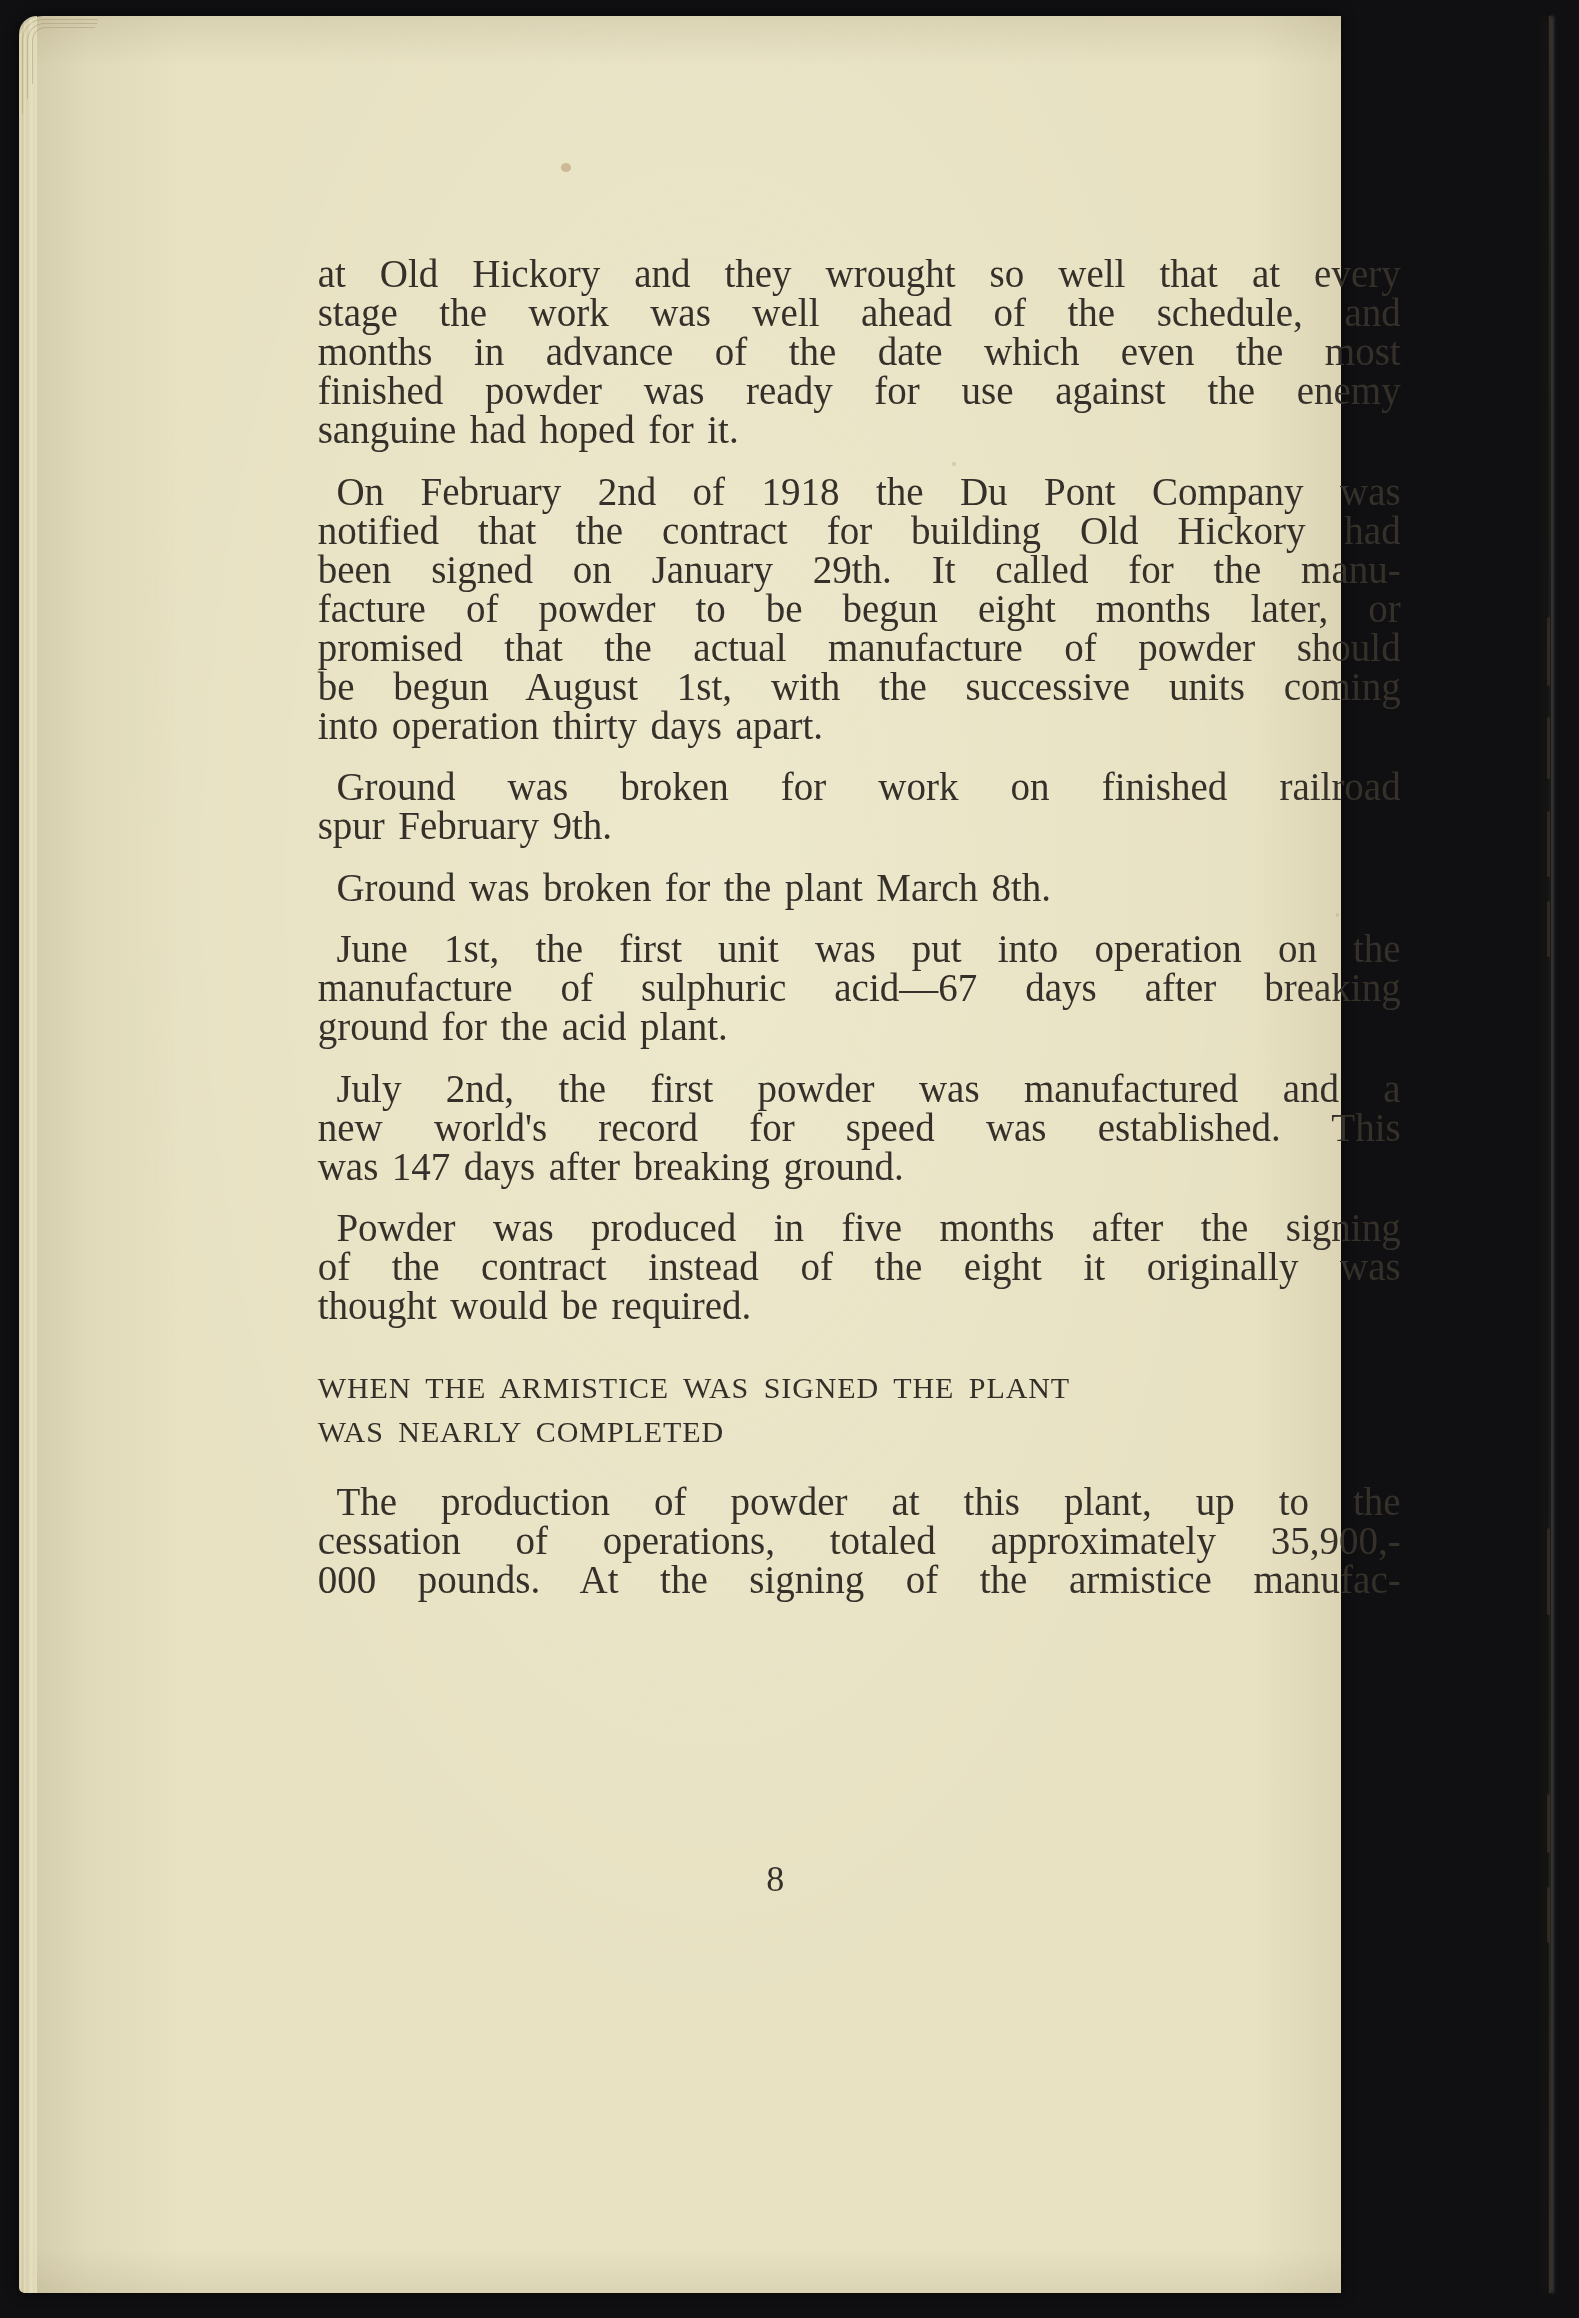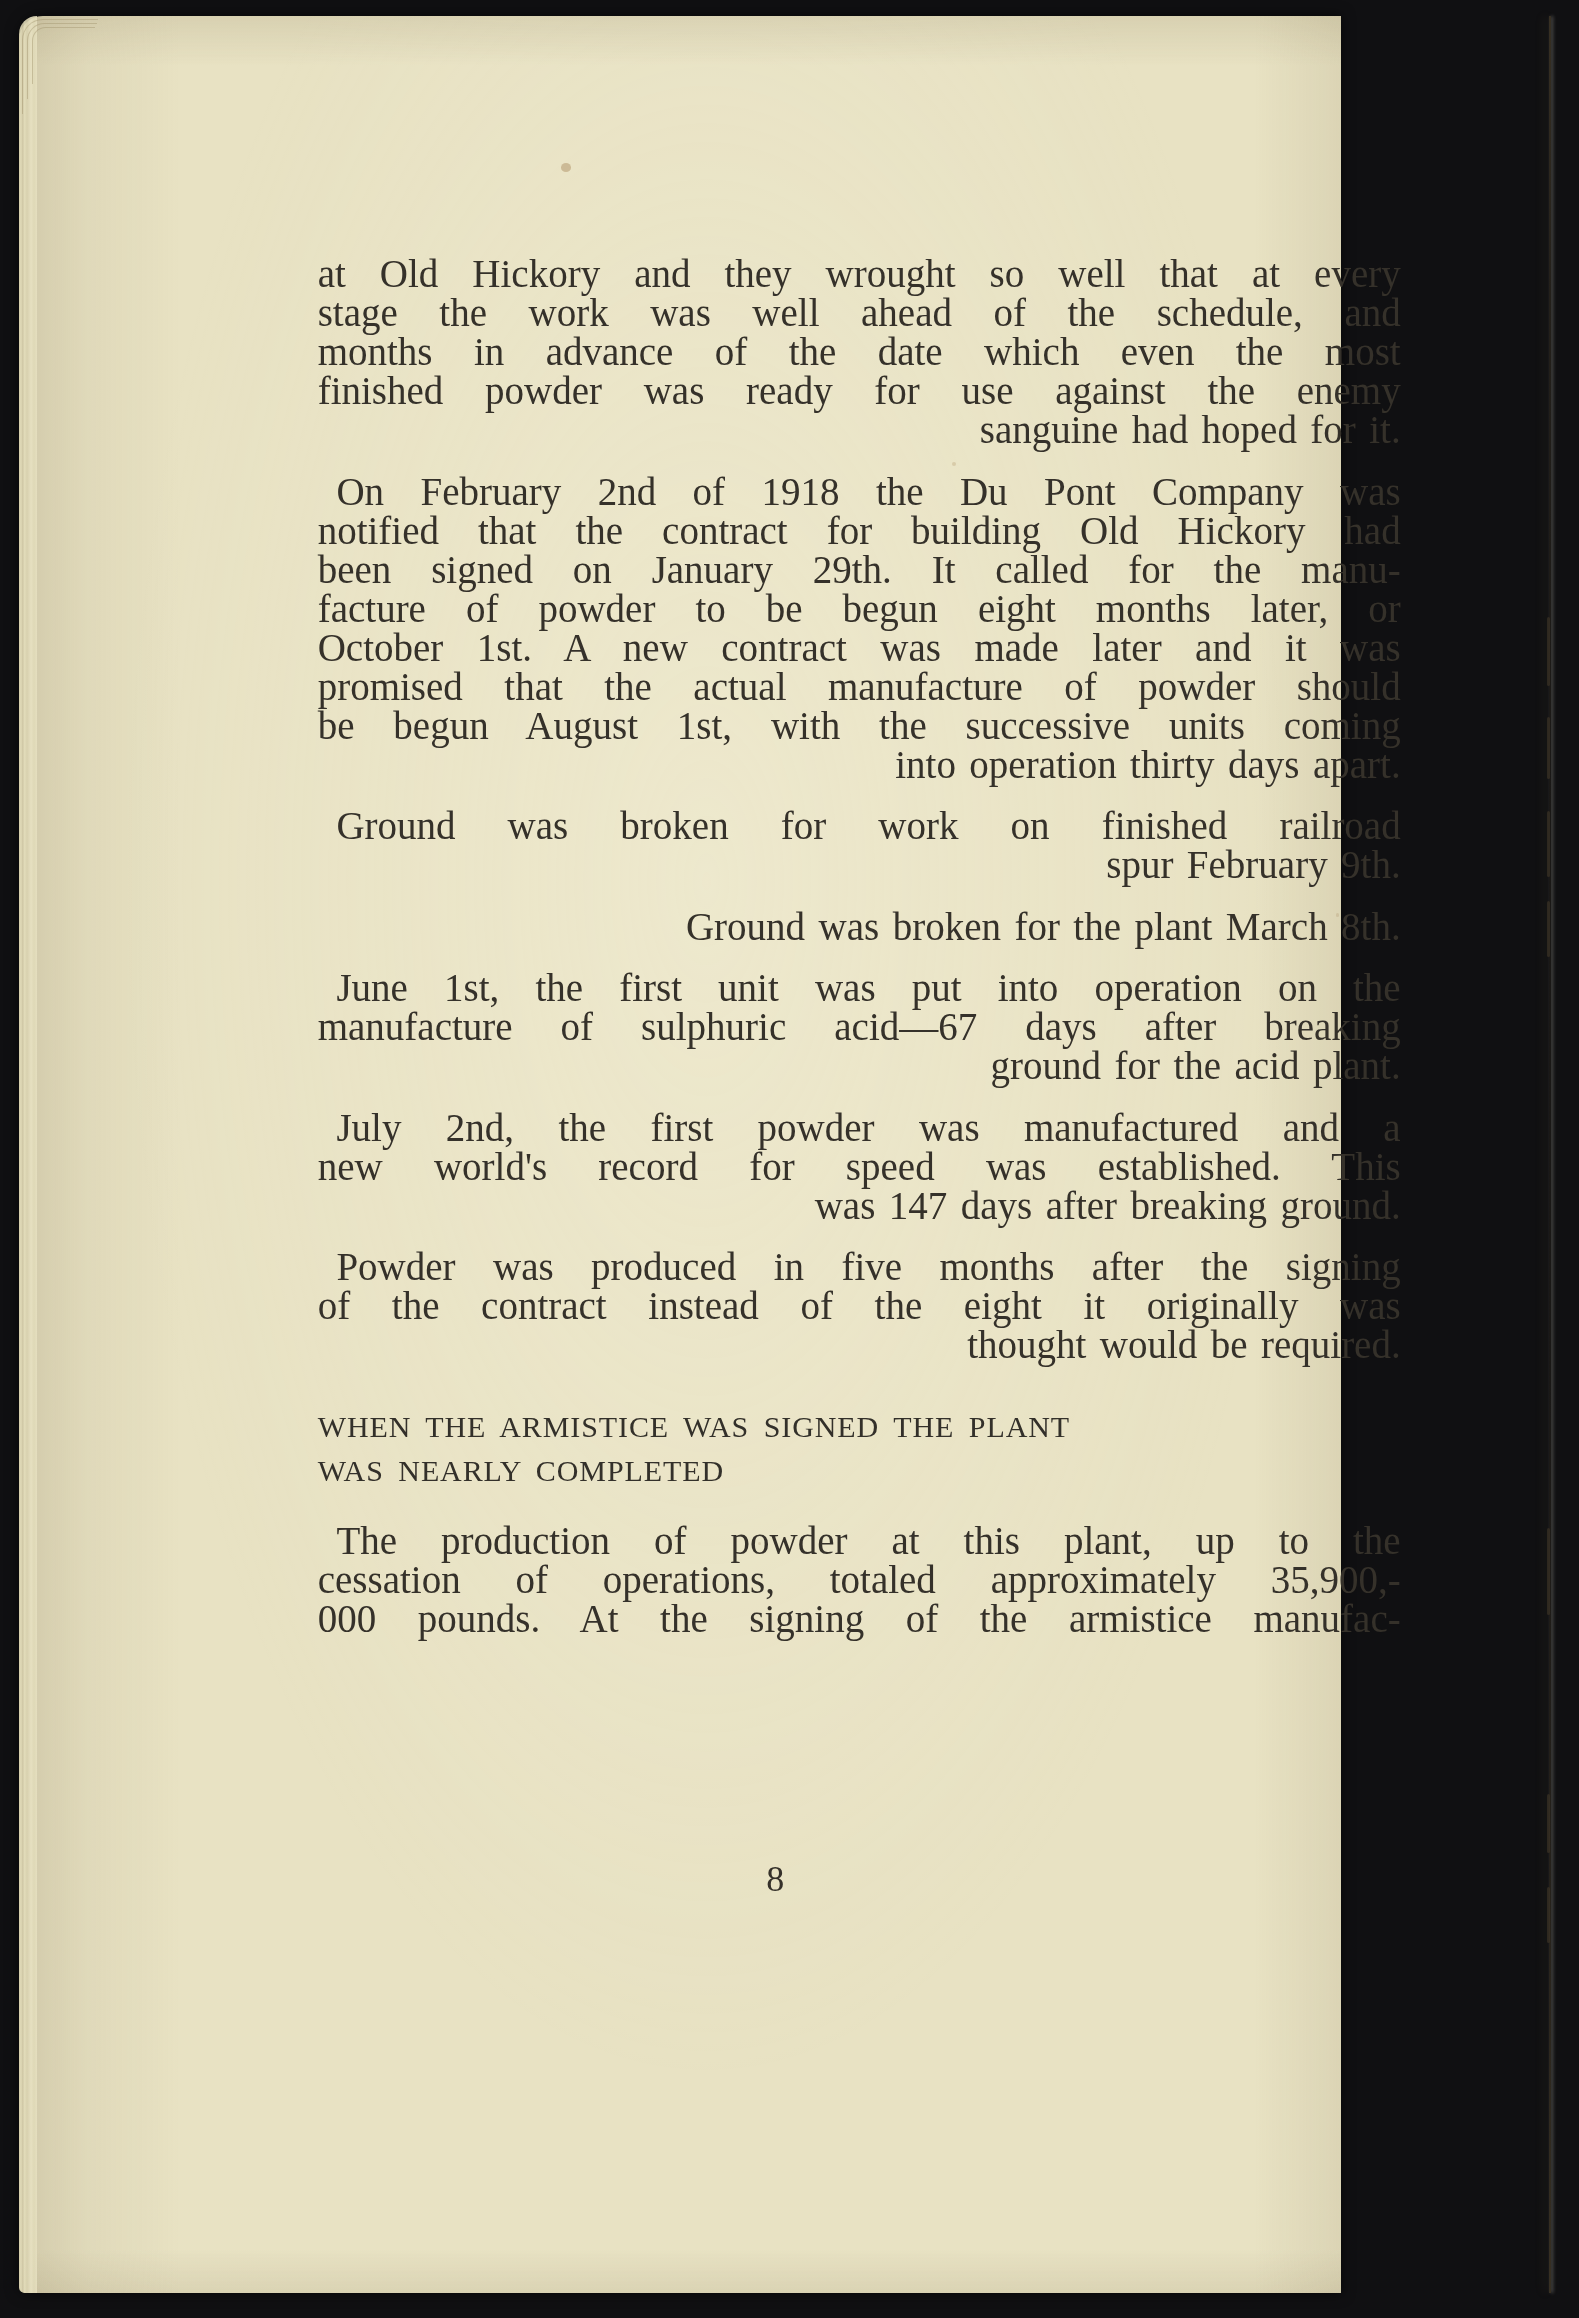--- a/index.html
+++ b/index.html
@@ -66,21 +66,21 @@
   }
   .speck{position:absolute;border-radius:50%;background:rgba(150,110,60,.35);}
   
   .text-block{
     position:absolute;left:299px;top:238px;width:1083px;
     color:#35312a;
     font-size:39px;line-height:39px;
     word-spacing:3.7px;
   }
   .para{margin:0 0 22.5px 0;}
-  .para .line{text-align:right;}
+  .para .line{text-align:left;}
   .para .line.just{text-align:justify;text-align-last:justify;}
   .para.indent .line:first-child{text-indent:18.7px;}
   .para.heading{
     margin:41px 0 27.5px 0;
     text-align:center;
     font-size:30px;line-height:44px;
     letter-spacing:0.9px;word-spacing:6.2px;
     color:#33302a;
   }
   .para.heading .line{text-align:left;}
@@ -123,21 +123,20 @@
         <div class="line just">stage the work was well ahead of the schedule, and</div>
         <div class="line just">months in advance of the date which even the most</div>
         <div class="line just">finished powder was ready for use against the enemy</div>
         <div class="line">sanguine had hoped for it.</div>
       </div>
       <div class="para body indent">
         <div class="line just">On February 2nd of 1918 the Du Pont Company was</div>
         <div class="line just">notified that the contract for building Old Hickory had</div>
         <div class="line just">been signed on January 29th. It called for the manu-</div>
         <div class="line just">facture of powder to be begun eight months later, or</div>
-        <div class="line just">October 1st. A new contract was made later and it was</div>
         <div class="line just">promised that the actual manufacture of powder should</div>
         <div class="line just">be begun August 1st, with the successive units coming</div>
         <div class="line">into operation thirty days apart.</div>
       </div>
       <div class="para body indent">
         <div class="line just">Ground was broken for work on finished railroad</div>
         <div class="line">spur February 9th.</div>
       </div>
       <div class="para body indent">
         <div class="line">Ground was broken for the plant March 8th.</div>

